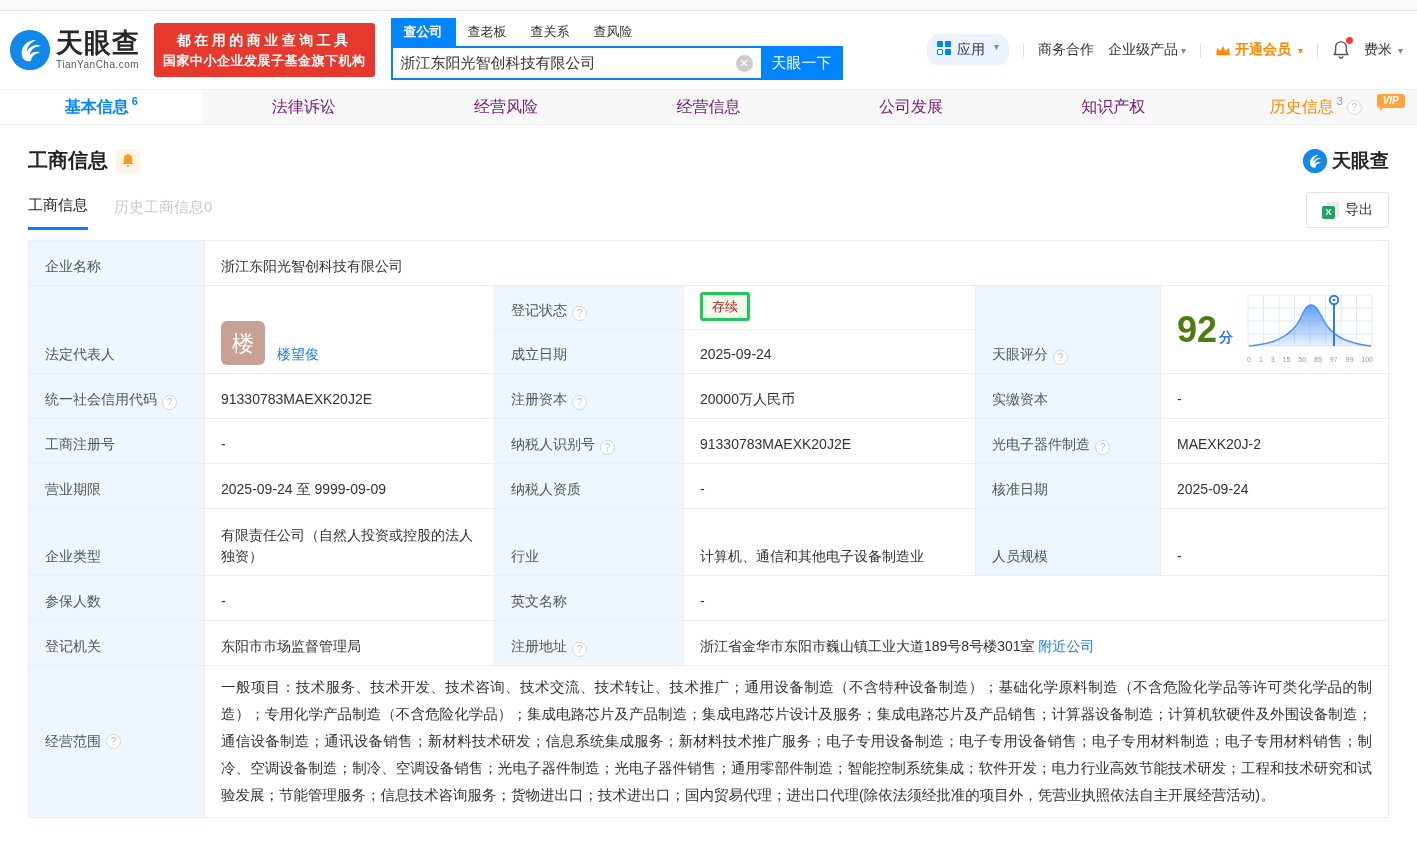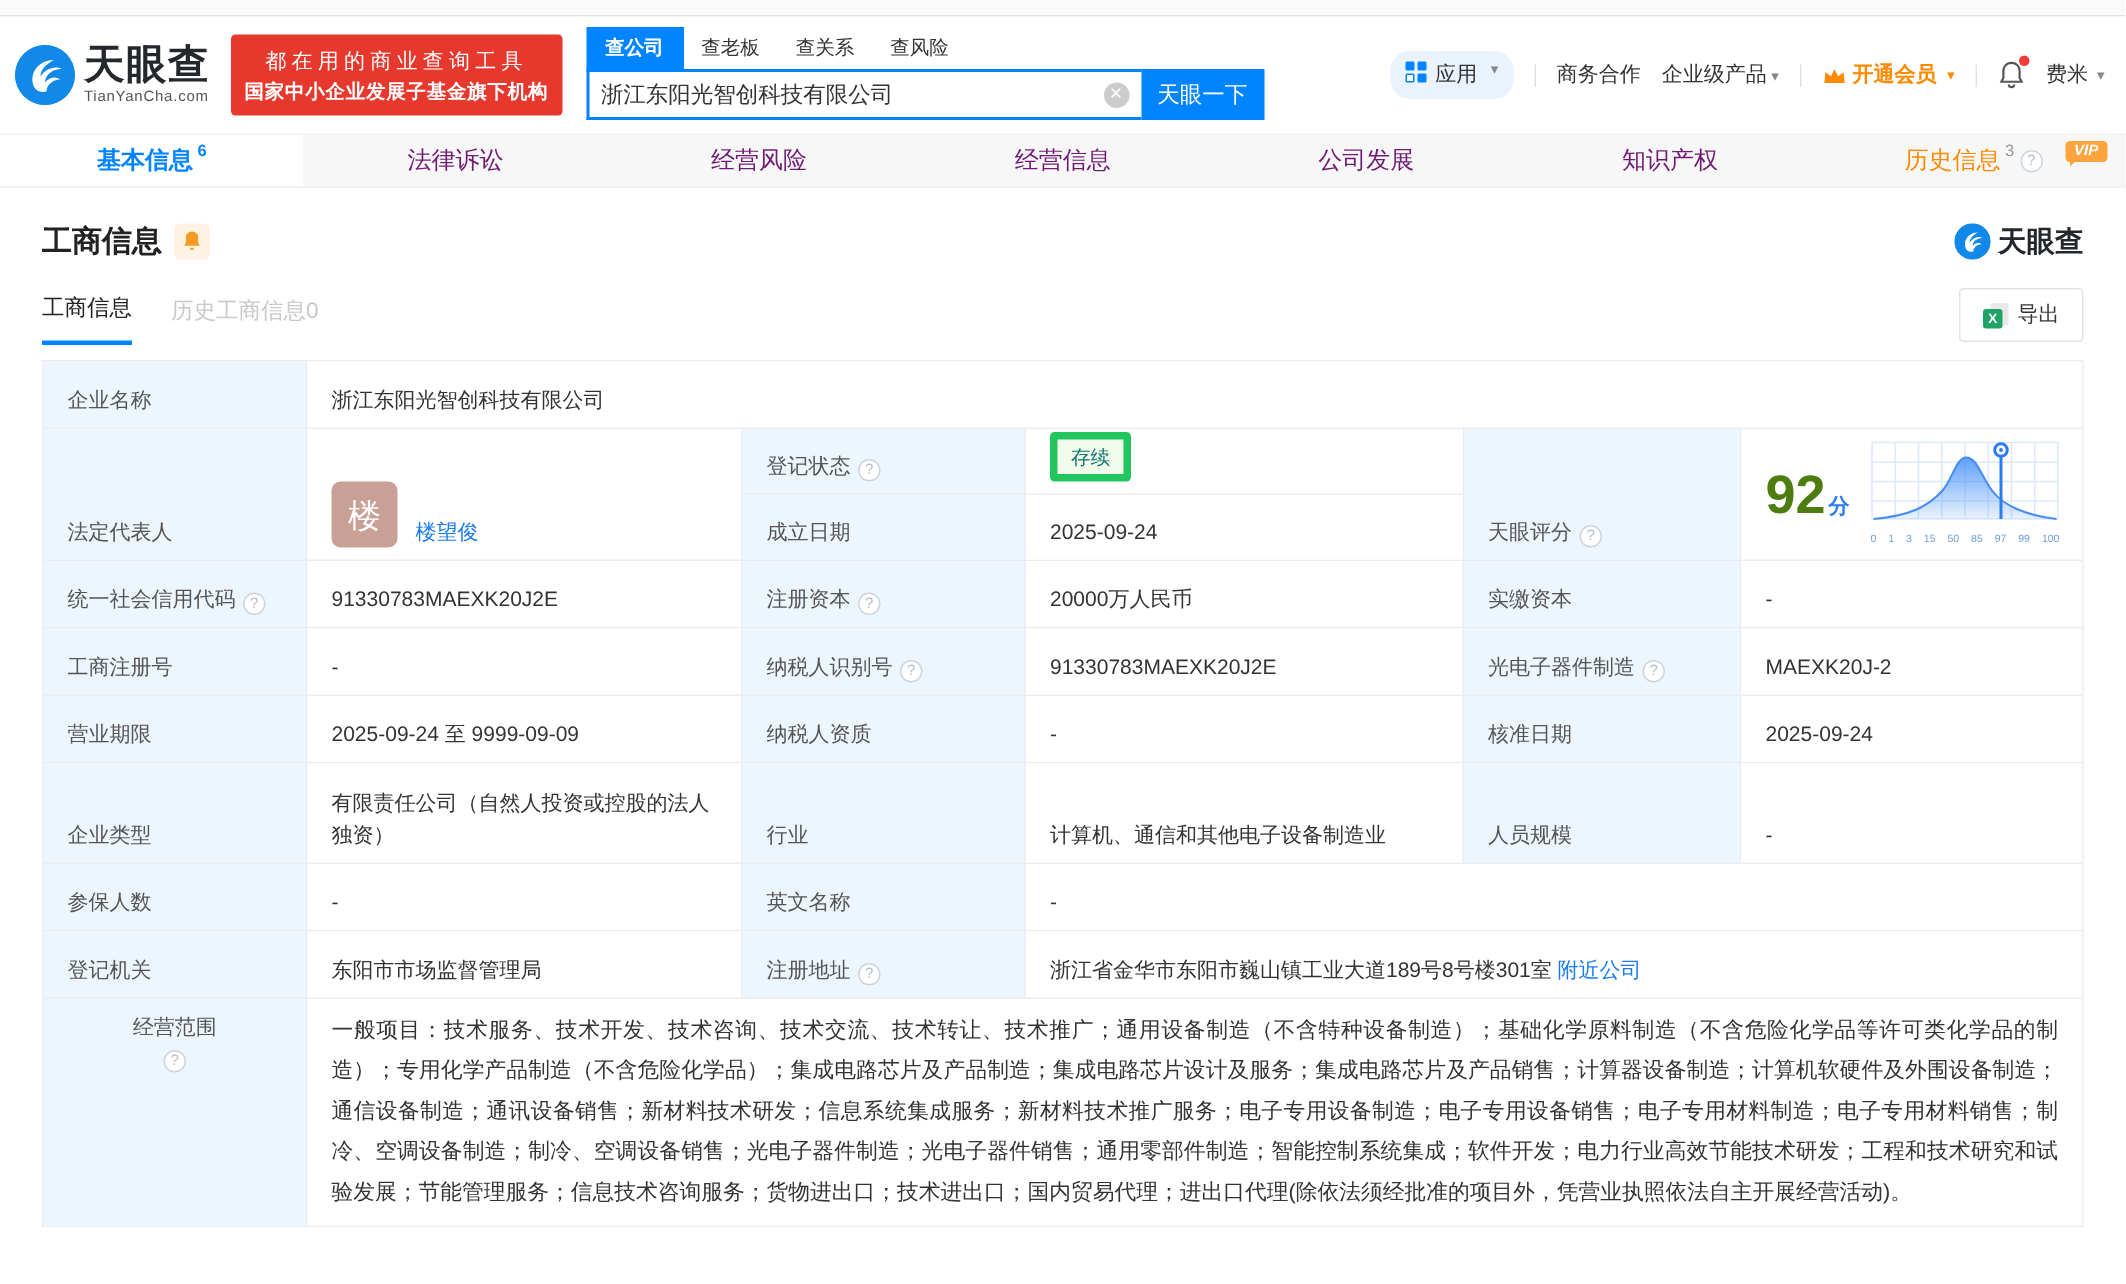--- a/index.html
+++ b/index.html
@@ -8,21 +8,21 @@
 
   
   .header { height:78px; display:flex; align-items:center; padding:0 14px 0 10px; background:#fff; position:relative; }
   .logo { display:flex; align-items:center; gap:6px; cursor:pointer; }
   .logo-mark { width:40px; height:40px; border-radius:50%; background:#1289e8; position:relative; overflow:hidden; flex:0 0 auto; }
   .logo-mark svg { width:100%; height:100%; }
   .logo-texts { display:flex; flex-direction:column; line-height:1; }
   .logo-title { font-size:27px; font-weight:bold; color:#24272b; letter-spacing:1px; }
   .logo-domain { font-size:10px; color:#555; margin-top:3px; letter-spacing:.5px; }
   .slogan { margin-left:14px; background:#e7382d; color:#fff; border-radius:3px; padding:7px 9px; line-height:1.5; text-align:center; }
-  .slogan .l1 { font-size:14px; font-weight:normal; letter-spacing:3.5px; white-space:nowrap; }
+  .slogan .l1 { font-size:14px; font-weight:bold; letter-spacing:3.5px; white-space:nowrap; }
   .slogan .l2 { font-size:13px; font-weight:bold; letter-spacing:.5px; white-space:nowrap; }
 
   .search-wrap { margin-left:16px; width:452px; }
   .search-tabs { display:flex; align-items:flex-end; height:26px; }
   .search-tab { font-size:13px; color:#333; padding:5px 12px 5px; cursor:pointer; }
   .search-tab.active { background:#0084ff; color:#fff; font-weight:bold; padding:5px 13px; }
   .search-bar { display:flex; height:34px; }
   .search-input-box { flex:1; border:2px solid #0084ff; border-right:none; display:flex; align-items:center; background:#fff; }
   .search-input { border:none; outline:none; flex:1; font-size:15px; color:#333; padding:0 8px; font-family:inherit; background:transparent; }
   .clear-icon { width:17px; height:17px; border-radius:50%; background:#ccc; color:#fff; font-size:11px; line-height:17px; text-align:center; margin-right:8px; cursor:pointer; flex:0 0 auto; }
@@ -82,29 +82,29 @@
   .c-last { border-right:none; }
   .r-last { border-bottom:none; }
   .span5 { grid-column:2 / 7; }
   .span3 { grid-column:4 / 7; }
   .nest2 { grid-column:3 / 5; display:grid; grid-template-columns:189px 1fr; grid-template-rows:44px 1fr; padding:0; border-right:1px solid #e9edf2; border-bottom:1px solid #e9edf2; }
   .nest2 .cell { border-right:none; }
   .nest2 .cell.nl { border-right:1px solid #e9edf2; }
   .nest2 .nb { border-bottom:none; }
   .avatar { width:44px; height:44px; border-radius:6px; background:#c9a095; color:#fff; font-size:22px; display:flex; align-items:center; justify-content:center; margin-right:12px; cursor:pointer; flex:0 0 auto; }
   .link { color:#1a7cf0; cursor:pointer; text-decoration:none; }
-  .status-badge { background:#f0fbeb; border:5px solid #22c55e; color:#0f766e; font-size:13px; padding:2px 9px; border-radius:3px; }
+  .status-badge { background:#f0fbeb; border:3px solid #22c55e; color:#b91c1c; font-size:13px; padding:2px 9px; border-radius:3px; }
   .scope-cell { align-items:center; }
   .scope-text { line-height:27px; font-size:14.5px; text-align:justify; }
   .score-val { display:flex; align-items:center; gap:14px; padding:6px 10px 6px 16px; }
   .score-num { font-size:36px; font-weight:bold; color:#4d7c0f; line-height:1; }
   .score-unit { font-size:14px; color:#2a7bf6; font-weight:bold; }
   .score-chart { width:126px; }
   .score-ticks { display:flex; justify-content:space-between; font-size:7px; color:#6f9ed9; margin-top:1px; }
-  .tall-label { align-items:center;flex-direction:column; }
+  .tall-label { align-items:center; }
 </style>
 </head>
 <body>
 
 <div class="top-strip"></div>
 
 <div class="header">
   <div class="logo">
     <div class="logo-mark">
       <svg viewBox="0 0 40 40">

